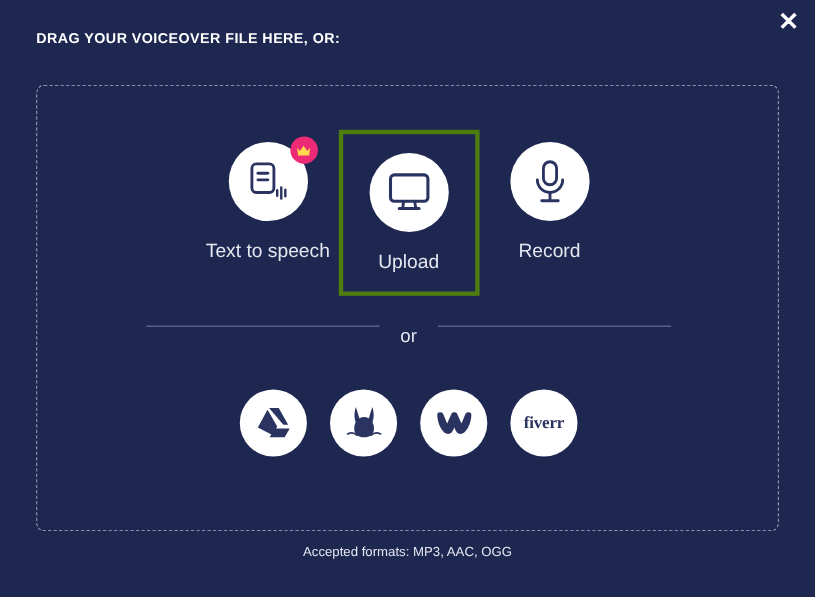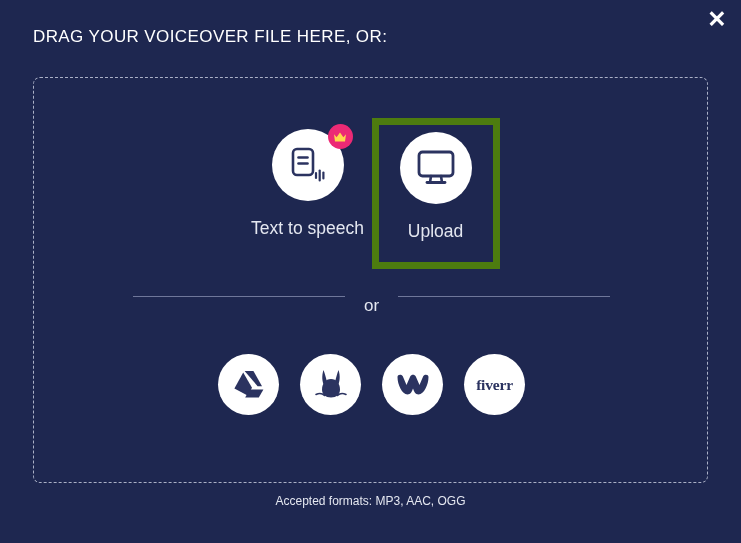--- a/index.html
+++ b/index.html
@@ -40,22 +40,22 @@
     font-weight: bold;
     line-height: 1;
     user-select: none;
   }
 
   
   #title {
     position: absolute;
     left: 33px;
     top: 27px;
-    font-size: 17px;
-    font-weight: normal;
+    font-size: 13px;
+    font-weight: bold;
     letter-spacing: 0.4px;
     color: #ffffff;
     white-space: nowrap;
   }
 
   
   #dropzone {
     position: absolute;
     left: 33px;
     top: 77px;
@@ -82,22 +82,22 @@
     width: 128px;
     padding-top: 11px;
     display: flex;
     flex-direction: column;
     align-items: center;
     cursor: pointer;
     box-sizing: border-box;
     position: relative;
   }
   .option.highlighted {
-    border: 7px solid #4d7c0f;
-    padding-top: 7px;
+    border: 4px solid #4d7c0f;
+    padding-top: 17px;
     height: 151px;
   }
   .circle {
     width: 72px;
     height: 72px;
     border-radius: 50%;
     background: #ffffff;
     display: flex;
     align-items: center;
     justify-content: center;
@@ -217,20 +217,31 @@
         <div class="circle">
           <svg width="44" height="38" viewBox="0 0 44 38">
             <rect x="5" y="3" width="34" height="24" rx="3.5" ry="3.5" fill="none" stroke="#2b3360" stroke-width="2.8"></rect>
             <line x1="13" y1="33.5" x2="31" y2="33.5" stroke="#2b3360" stroke-width="2.8" stroke-linecap="round"></line>
             <path d="M17 27 L16 33.5 M27 27 L28 33.5" stroke="#2b3360" stroke-width="2.6" stroke-linecap="round"></path>
           </svg>
         </div>
         <div class="option-label">Upload</div>
       </div>
 
+      <div class="option">
+        <div class="circle">
+          <svg width="36" height="42" viewBox="0 0 36 42">
+            <rect x="12" y="3" width="12" height="21" rx="6" ry="6" fill="none" stroke="#2b3360" stroke-width="2.6"></rect>
+            <path d="M6.5 19.5 A11.5 11.5 0 0 0 29.5 19.5" fill="none" stroke="#2b3360" stroke-width="2.6" stroke-linecap="round"></path>
+            <line x1="18" y1="31" x2="18" y2="38" stroke="#2b3360" stroke-width="2.6" stroke-linecap="round"></line>
+            <line x1="10.5" y1="38.5" x2="25.5" y2="38.5" stroke="#2b3360" stroke-width="2.6" stroke-linecap="round"></line>
+          </svg>
+        </div>
+        <div class="option-label">Record</div>
+      </div>
 
     </div>
 
     <div id="or-divider">
       <div class="divider-line"></div>
       <div id="or-text">or</div>
       <div class="divider-line"></div>
     </div>
 
     <div id="services-row">

